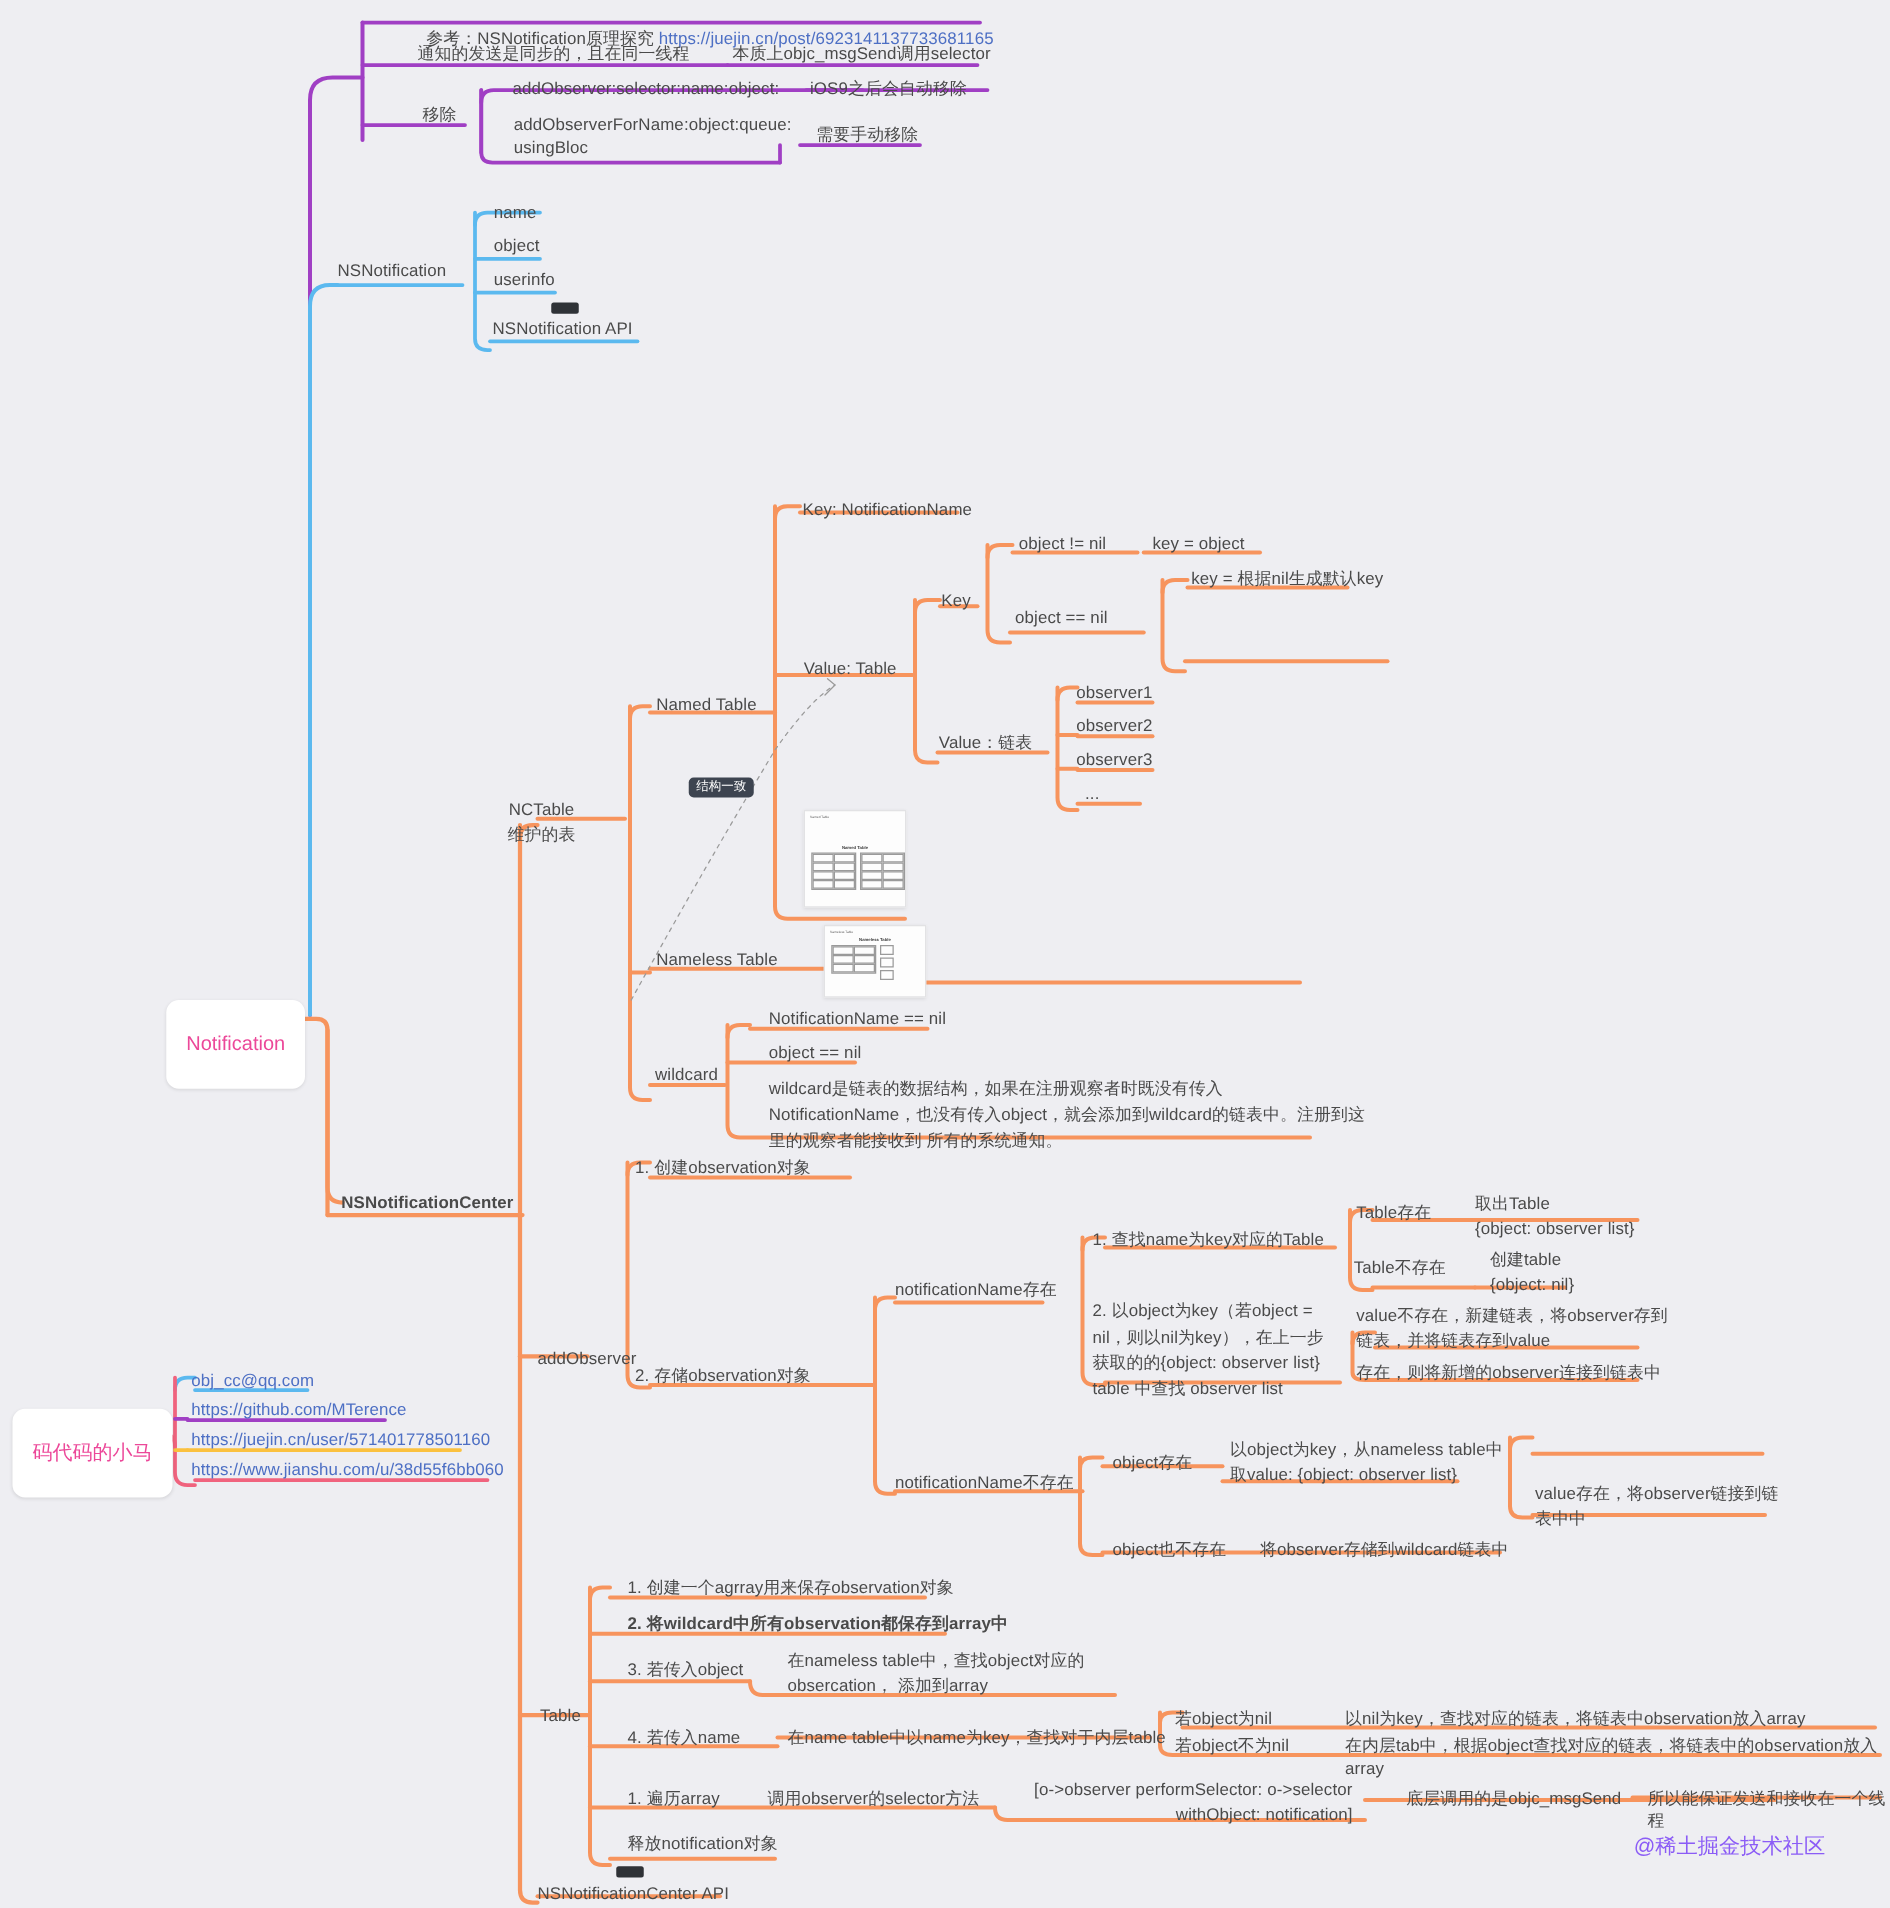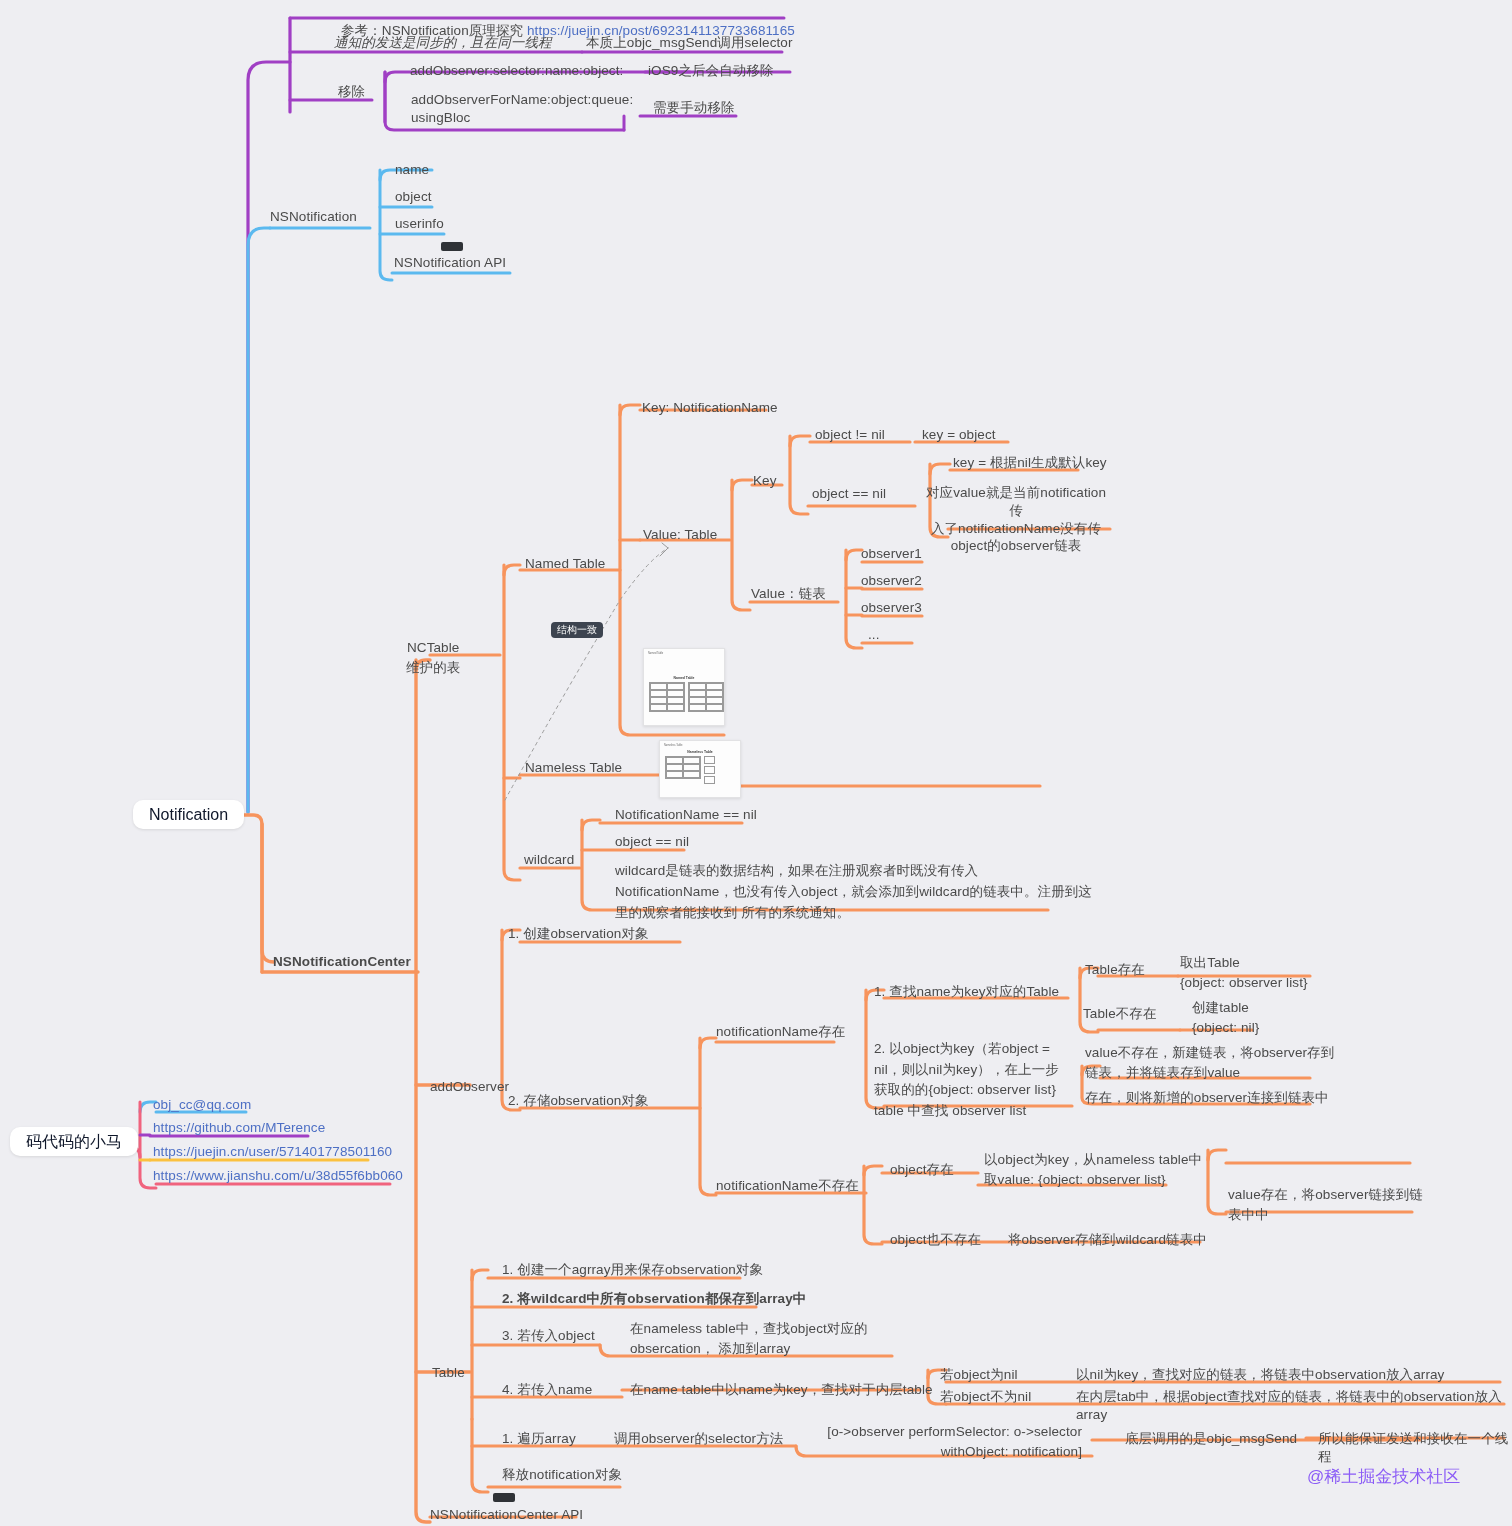--- a/index.html
+++ b/index.html
@@ -28,23 +28,23 @@
     font-size: 13.5px;
     line-height: 1.32;
     white-space: pre-line;
     letter-spacing: 0.1px;
   }
   .root-node {
     position: absolute;
     background: #fff;
     border-radius: 10px;
     box-shadow: 0 1px 3px rgba(0,0,0,0.10);
-    color: #0f172a;
+    color: #ec4899;
     font-size: 16px;
-    padding: 5px 16px;
+    padding: 26px 16px;
     line-height: 1.2;
     white-space: nowrap;
   }
   .link-text { color: #4d6fc4; }
   .note-chip {
     position: absolute;
     background: #3d4450;
     color: #fff;
     font-size: 10px;
     border-radius: 4px;
@@ -288,21 +288,21 @@
 
       <path d="M505,800 Q560,700 620,600 Q648,560 668,548" stroke="#9a9a9a" stroke-width="1" stroke-dasharray="3 4"></path>
       <path d="M668,548 L660,556 M668,548 L662,543" stroke="#9a9a9a" stroke-width="1"></path>
     </g>
   </svg>
 
   <div class="node" style="left:341px; top:4px;">
     <span>参考：NSNotification原理探究 </span><span class="link-text">https://juejin.cn/post/6923141137733681165</span>
   </div>
 
-  <div class="node" style="left:334px; top:34px;font-style:italic;">通知的发送是同步的，且在同一线程</div>
+  <div class="node" style="left:334px; top:34px;">通知的发送是同步的，且在同一线程</div>
   <div class="node" style="left:586px; top:34px;">本质上objc_msgSend调用selector</div>
 
   <div class="node" style="left:338px; top:83px;">移除</div>
   <div class="node" style="left:410px; top:62px;">addObserver:selector:name:object:</div>
   <div class="node" style="left:648px; top:62px;">iOS9之后会自动移除</div>
   <div class="node" style="left:411px; top:91px;">addObserverForName:object:queue:
 usingBloc</div>
   <div class="node" style="left:653px; top:99px;">需要手动移除</div>
 
   <div class="node" style="left:270px; top:208px;">NSNotification</div>
@@ -327,23 +327,20 @@
 
   <div class="node" style="left:642px; top:399px;">Key: NotificationName</div>
   <div class="node" style="left:643px; top:526px;">Value: Table</div>
   <div class="node" style="left:753px; top:472px;">Key</div>
   <div class="node" style="left:751px; top:585px;">Value：链表</div>
 
   <div class="node" style="left:815px; top:426px;">object != nil</div>
   <div class="node" style="left:922px; top:426px;">key = object</div>
   <div class="node" style="left:812px; top:485px;">object == nil</div>
   <div class="node" style="left:953px; top:454px;">key = 根据nil生成默认key</div>
-  <div class="node" style="left:920px; top:484px; width:192px; text-align:center;">对应value就是当前notification传
-入了notificationName没有传
-object的observer链表</div>
 
   <div class="node" style="left:861px; top:545px;">observer1</div>
   <div class="node" style="left:861px; top:572px;">observer2</div>
   <div class="node" style="left:861px; top:599px;">observer3</div>
   <div class="node" style="left:868px; top:626px;">...</div>
 
   <div class="node" style="left:615px; top:806px;">NotificationName == nil</div>
   <div class="node" style="left:615px; top:833px;">object == nil</div>
   <div class="node" style="left:615px; top:861px; line-height:1.55;">wildcard是链表的数据结构，如果在注册观察者时既没有传入
 NotificationName，也没有传入object，就会添加到wildcard的链表中。注册到这

